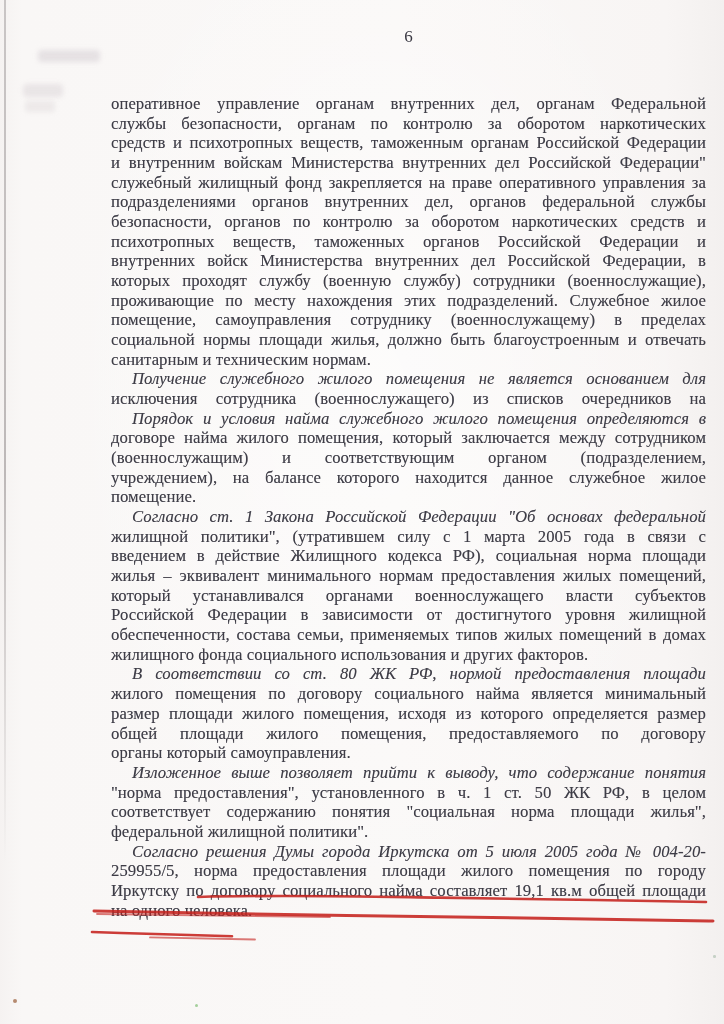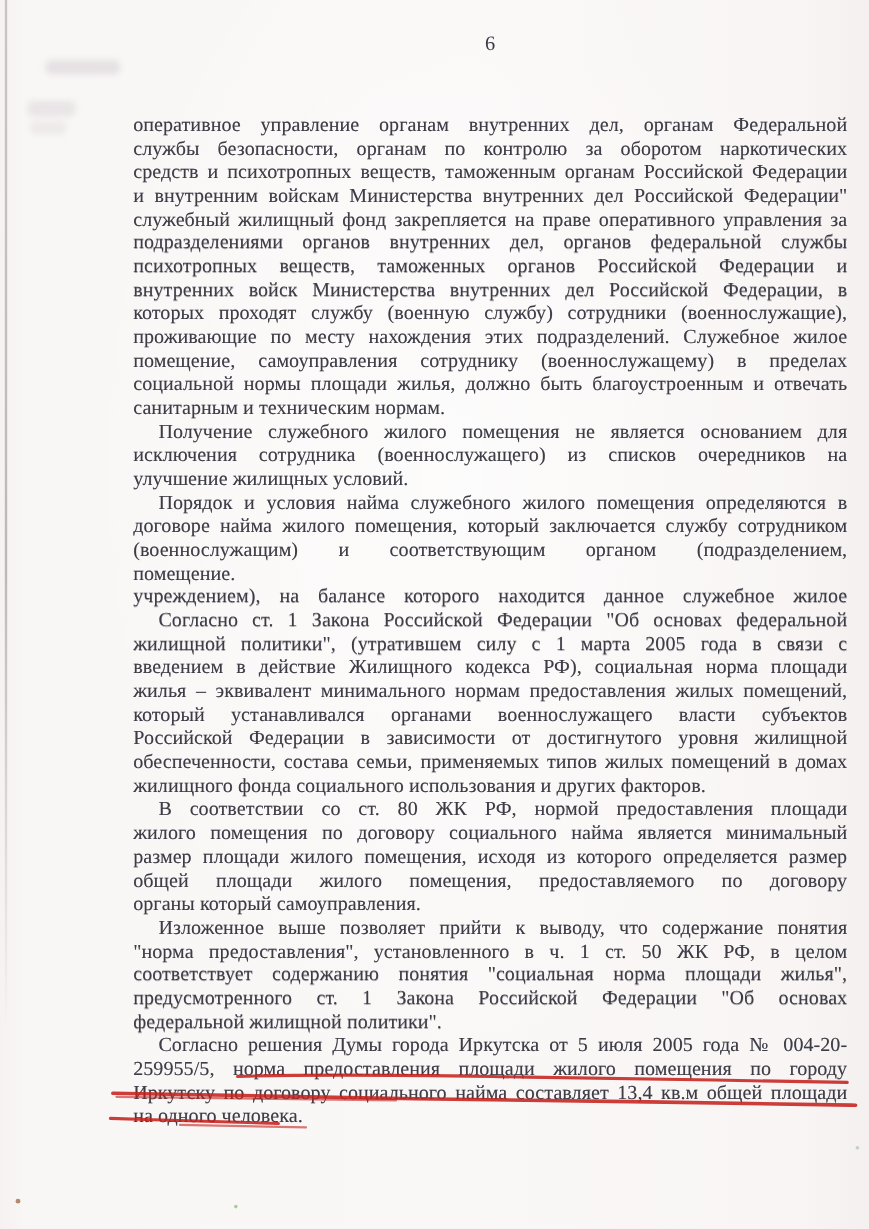--- a/index.html
+++ b/index.html
@@ -30,21 +30,21 @@
     font-size:16.6px; line-height:19.68px; letter-spacing:.1px;
     color:#3e3d47;
     text-shadow:.2px .2px .5px rgba(62,61,71,.42);
     margin-top:44px;
   }
   .ln {
     height:19.68px;
     text-align:justify; text-align-last:justify; text-justify:inter-word;
   }
   .ln.last { text-align-last:left; }
-  .ln.ind  { padding-left:21px; }
+  .ln.ind  { padding-left:21px;font-style:italic; }
   .underlines { position:absolute; left:0; top:0; width:724px; height:1024px; pointer-events:none; }
   .ul { fill:none; stroke-width:2.6px; stroke-linecap:round; opacity:.88; }
   .ul.thick { stroke-width:3px; }
   .ul.thin  { stroke-width:1.8px; opacity:.6; }
   
   .ghost { position:absolute; filter:blur(2.5px); border-radius:4px; }
   .g1 { left:38px; top:50px;  width:62px; height:12px; background:rgba(186,174,184,.30); }
   .g2 { left:23px; top:84px;  width:40px; height:13px; background:rgba(190,178,186,.26); }
   .g3 { left:25px; top:101px; width:30px; height:11px; background:rgba(190,178,186,.20); }
   .speck { position:absolute; border-radius:50%; }
@@ -62,56 +62,55 @@
 
   <div class="page-number">6</div>
 
   <div class="text-block" id="text-block">
       <div class="ln">оперативное  управление   органам внутренних дел, органам Федеральной</div>
       <div class="ln">службы безопасности, органам по контролю за оборотом наркотических</div>
       <div class="ln">средств и психотропных веществ, таможенным органам Российской Федерации</div>
       <div class="ln">и внутренним войскам Министерства внутренних дел Российской Федерации"</div>
       <div class="ln">служебный жилищный фонд закрепляется на праве оперативного управления за</div>
       <div class="ln">подразделениями органов внутренних дел, органов федеральной службы</div>
+      <div class="ln">безопасности, органов по контролю за оборотом наркотических средств и</div>
       <div class="ln">психотропных веществ, таможенных органов Российской Федерации и</div>
       <div class="ln">внутренних войск Министерства внутренних дел Российской Федерации, в</div>
       <div class="ln">которых проходят службу (военную службу) сотрудники (военнослужащие),</div>
       <div class="ln">проживающие по месту нахождения этих подразделений. Служебное жилое</div>
       <div class="ln">помещение, самоуправления сотруднику (военнослужащему) в пределах</div>
       <div class="ln">социальной нормы площади жилья, должно быть благоустроенным и отвечать</div>
       <div class="ln last">санитарным и техническим нормам.</div>
       <div class="ln ind">Получение служебного жилого помещения не является основанием для</div>
       <div class="ln">исключения сотрудника (военнослужащего) из списков очередников на</div>
-      <div class="ln last">улучшение жилищных условий.</div>
       <div class="ln ind">Порядок и условия найма служебного жилого помещения определяются в</div>
-      <div class="ln">договоре найма жилого помещения, который заключается службу сотрудником</div>
+      <div class="ln">договоре найма жилого помещения, который заключается между сотрудником</div>
       <div class="ln">(военнослужащим) и соответствующим органом (подразделением,</div>
+      <div class="ln">учреждением), на балансе которого находится данное служебное жилое</div>
       <div class="ln last">помещение.</div>
-      <div class="ln">учреждением), на балансе которого находится данное служебное жилое</div>
       <div class="ln ind">Согласно ст. 1 Закона Российской Федерации "Об основах федеральной</div>
       <div class="ln">жилищной политики", (утратившем силу с 1 марта 2005 года в связи с</div>
       <div class="ln">введением в действие Жилищного кодекса РФ), социальная норма площади</div>
       <div class="ln">жилья – эквивалент минимального нормам предоставления жилых помещений,</div>
       <div class="ln">который устанавливался органами военнослужащего власти субъектов</div>
       <div class="ln">Российской Федерации в зависимости от достигнутого уровня жилищной</div>
       <div class="ln">обеспеченности, состава семьи, применяемых типов жилых помещений в домах</div>
       <div class="ln last">жилищного фонда социального использования и других факторов.</div>
       <div class="ln ind">В соответствии со ст. 80 ЖК РФ, нормой предоставления площади</div>
       <div class="ln">жилого помещения по договору социального найма является минимальный</div>
       <div class="ln">размер площади жилого помещения, исходя из которого определяется размер</div>
       <div class="ln">общей площади жилого помещения, предоставляемого по договору</div>
       <div class="ln last">органы который самоуправления.</div>
       <div class="ln ind">Изложенное выше позволяет прийти к выводу, что содержание понятия</div>
       <div class="ln">"норма предоставления", установленного в ч. 1 ст. 50 ЖК РФ, в целом</div>
       <div class="ln">соответствует содержанию понятия "социальная норма площади жилья",</div>
-      <div class="ln">предусмотренного ст. 1 Закона Российской Федерации "Об основах</div>
       <div class="ln last">федеральной жилищной политики".</div>
       <div class="ln ind">Согласно решения Думы города Иркутска от 5 июля 2005 года № 004-20-</div>
       <div class="ln">259955/5, норма предоставления площади жилого помещения по городу</div>
-      <div class="ln">Иркутску по договору социального найма составляет 13,4 кв.м общей площади</div>
+      <div class="ln">Иркутску по договору социального найма составляет 19,1 кв.м общей площади</div>
       <div class="ln last">на одного человека.</div>
     </div>
 
   <svg class="underlines" viewBox="0 0 724 1024" xmlns="http://www.w3.org/2000/svg">
     <path class="ul" d="M198 897 C 280 894.6, 360 896.4, 440 897.6 S 620 900.4, 706 902" stroke="#c5221e"></path>
     <path class="ul thick" d="M94 911 C 220 914, 400 916.4, 540 918.2 S 692 920.8, 713 921" stroke="#c5221e"></path>
     <path class="ul thin" d="M97 914 C 170 915.3, 250 916.3, 330 917" stroke="#c5221e"></path>
     <path class="ul" d="M92 932 C 140 933.6, 190 935.1, 232 936.2" stroke="#c5221e"></path>
     <path class="ul thin" d="M150 937.4 C 195 938.1, 228 938.7, 255 939.5" stroke="#c5221e"></path>
   </svg>

